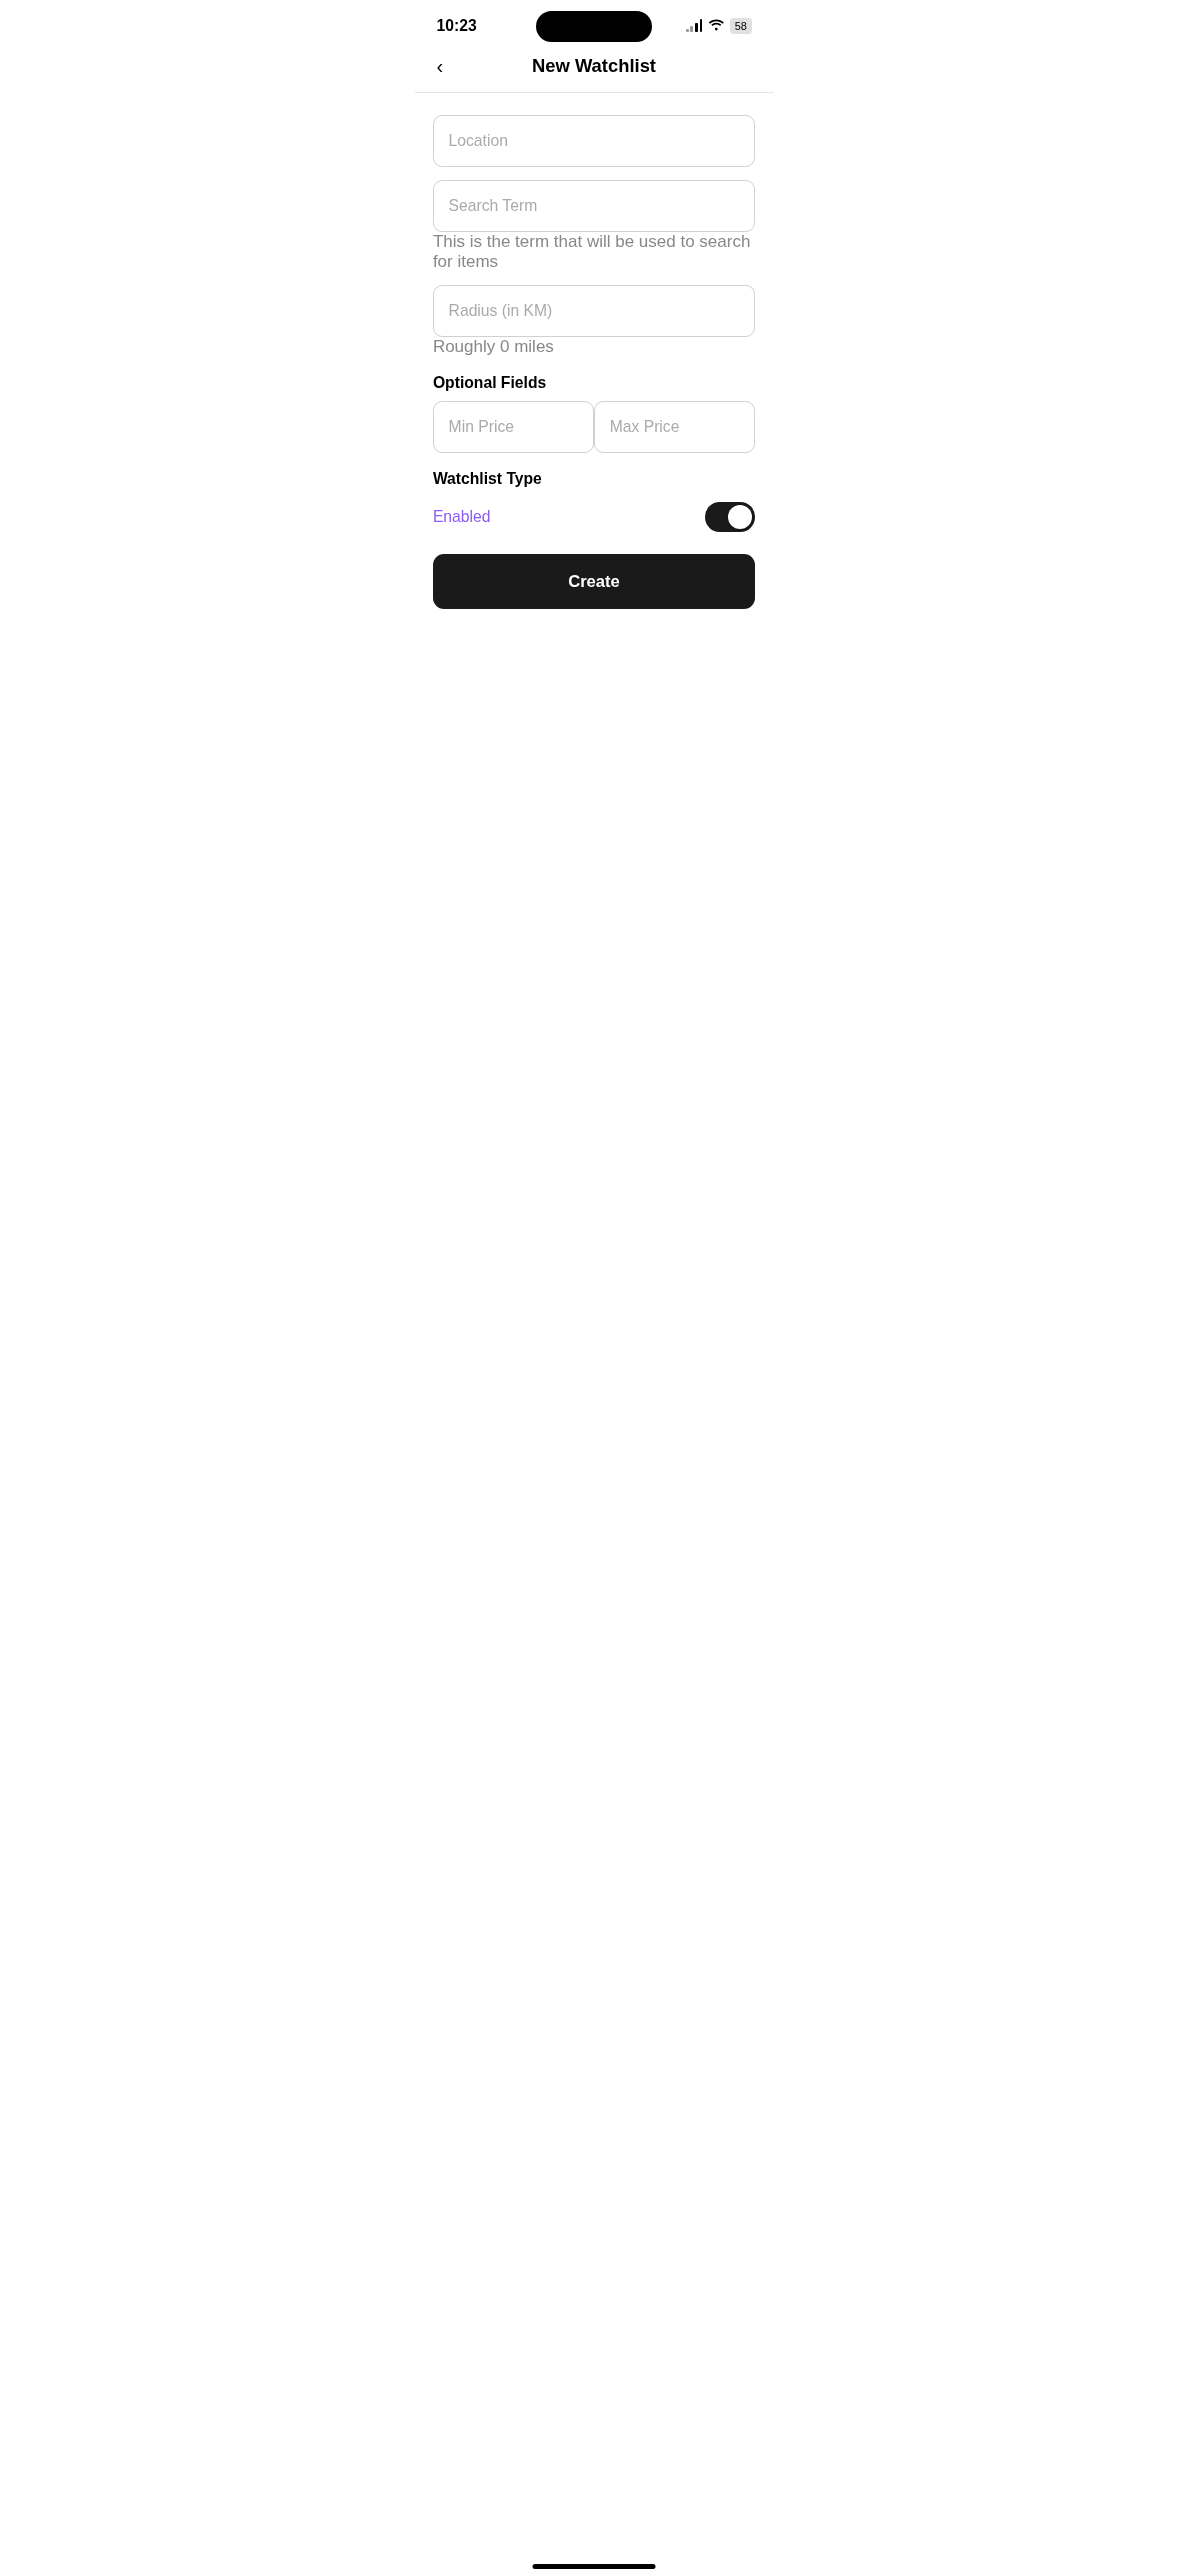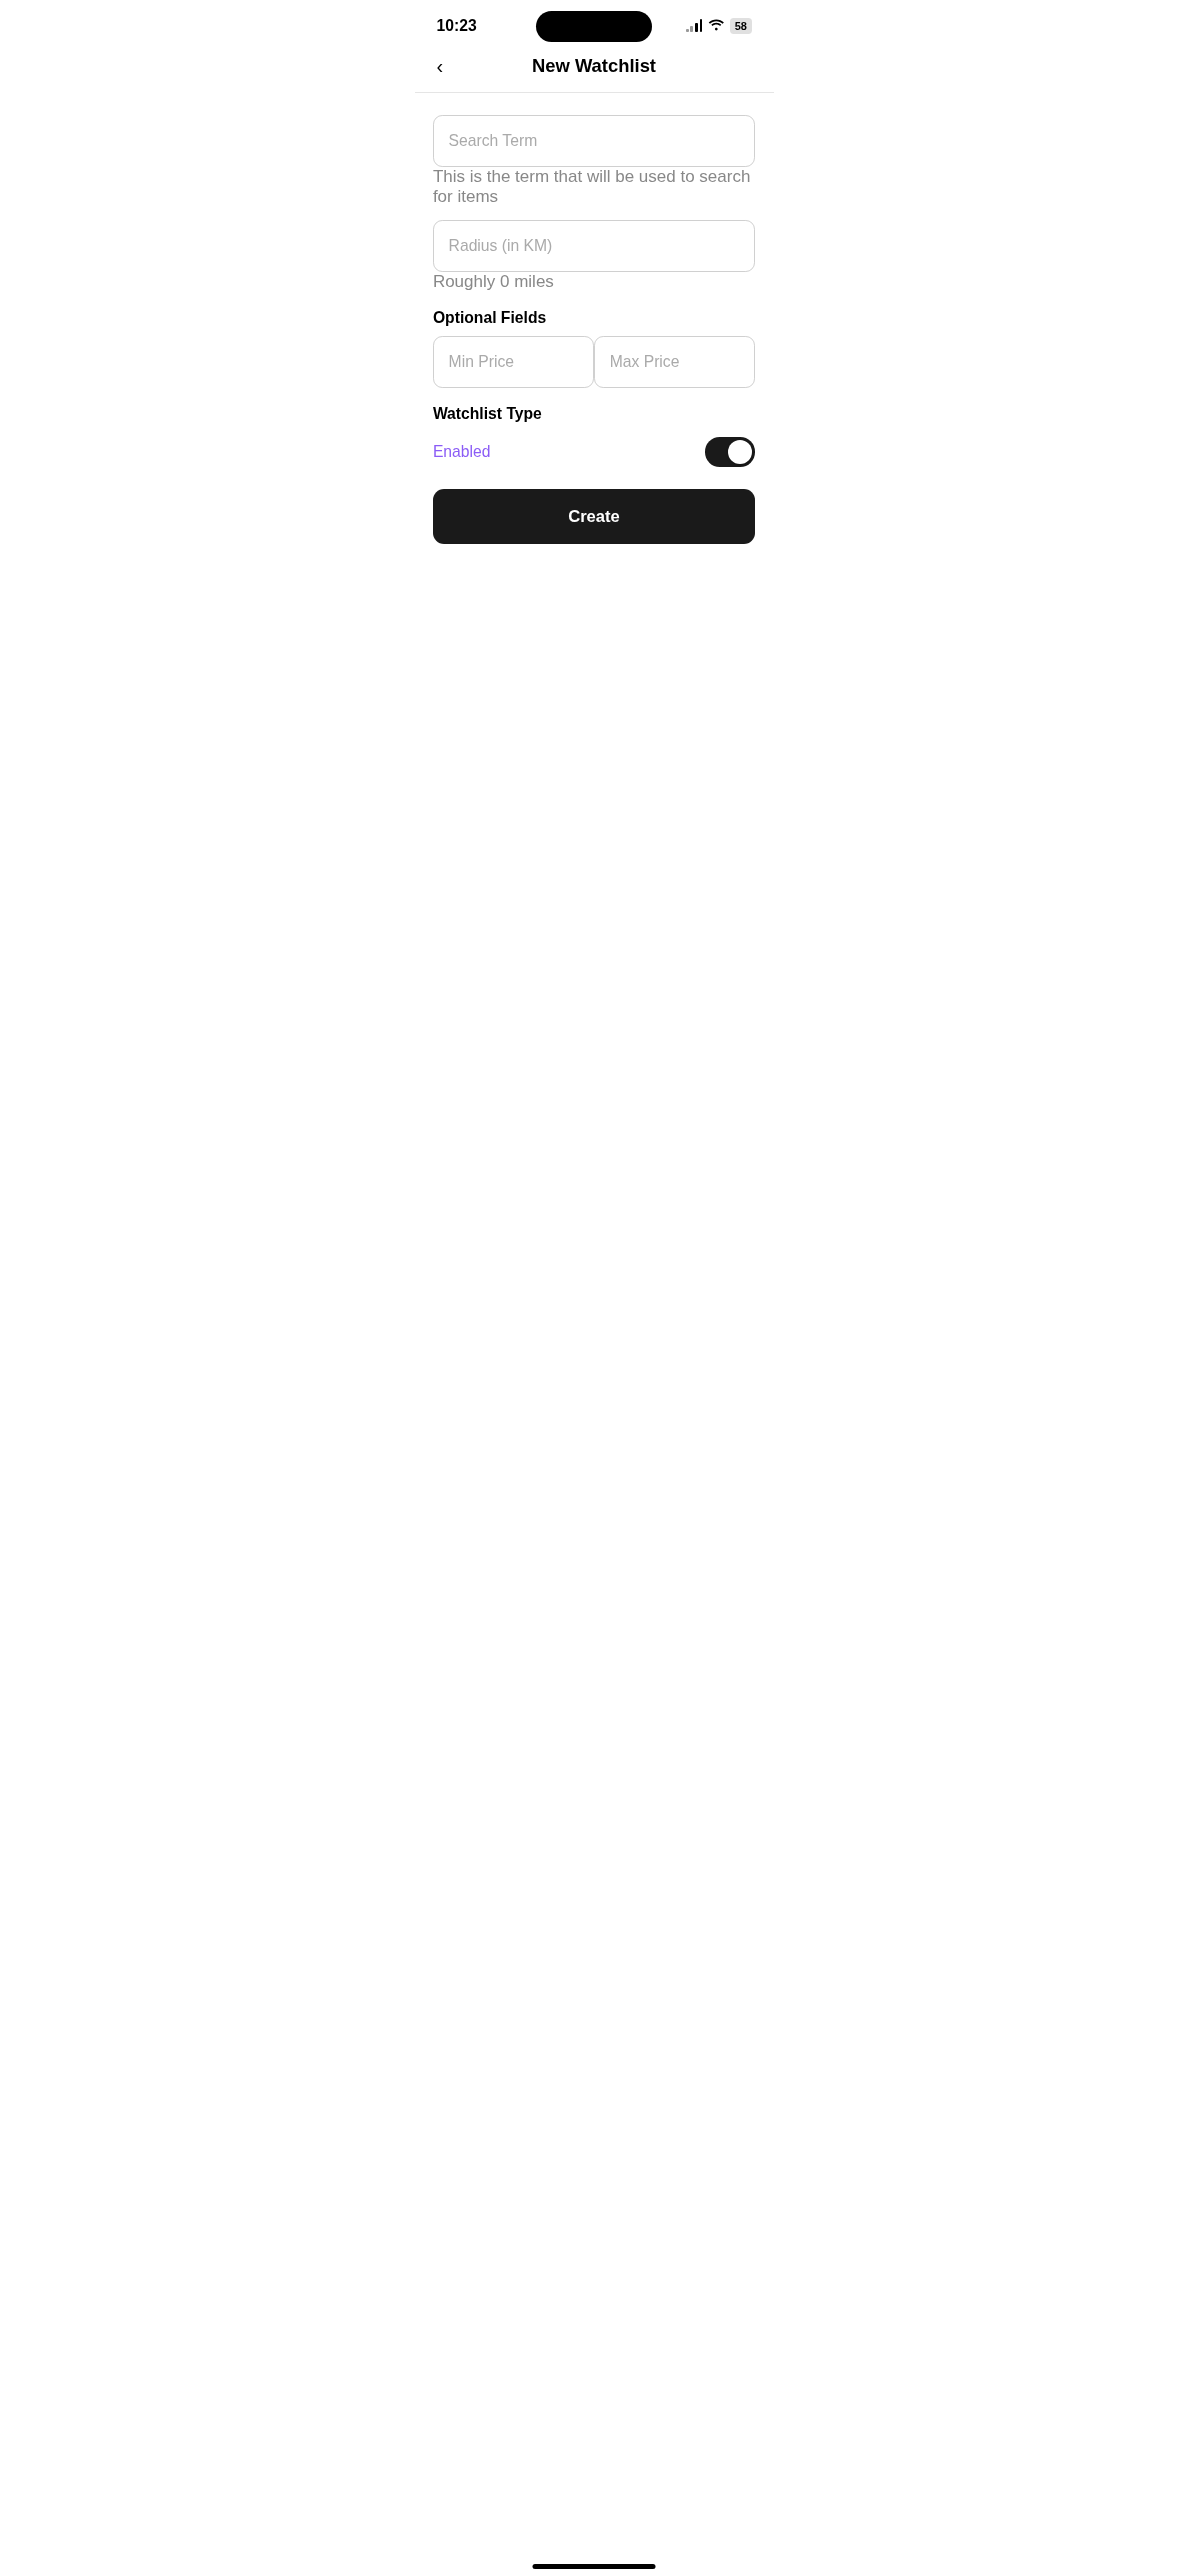--- a/index.html
+++ b/index.html
@@ -64,21 +64,21 @@
     }
 
     .battery-indicator {
       display: flex;
       align-items: center;
       gap: 1.8px;
       background: #e0e0e0;
       border-radius: 3.7px;
       padding: 1.8px 4.6px;
       font-size: 11px;
-      font-weight: 700;
+      font-weight: 400;
       color: #000;
       position: relative;
     }
 
     .dynamic-island {
       position: absolute;
       top: 11px;
       left: 50%;
       transform: translateX(-50%);
       width: 116px;
@@ -281,20 +281,21 @@
   </div>
 </div>
 
 <div class="nav-header">
   <button class="back-button">‹</button>
   <span class="page-title">New Watchlist</span>
 </div>
 
 <div class="content">
 
+  <input class="input-field" type="text" placeholder="Location" style="">
 
   <div>
     <input class="input-field" type="text" style="margin-bottom: 7.4px;" placeholder="Search Term">
     <p class="helper-text">This is the term that will be used to search for items</p>
   </div>
 
   <div>
     <input class="input-field" type="text" style="margin-bottom: 7.4px;" placeholder="Radius (in KM)">
     <p class="helper-text">Roughly 0 miles</p>
   </div>

